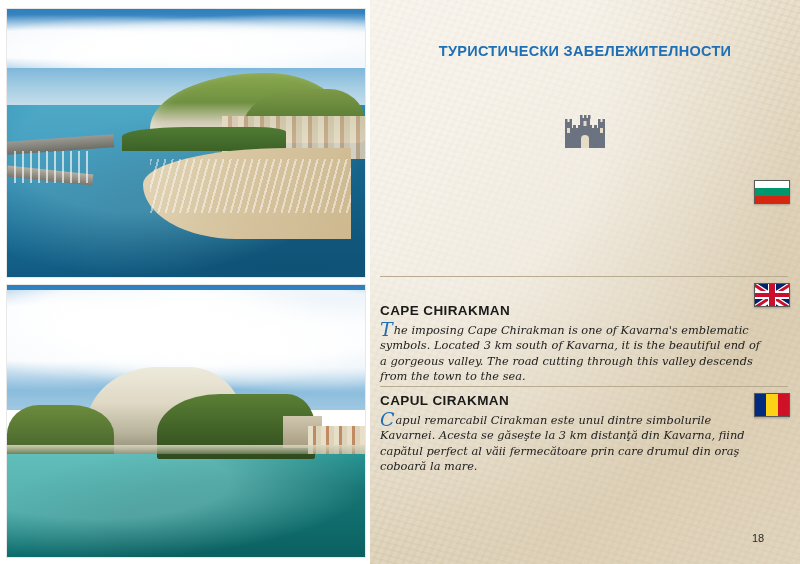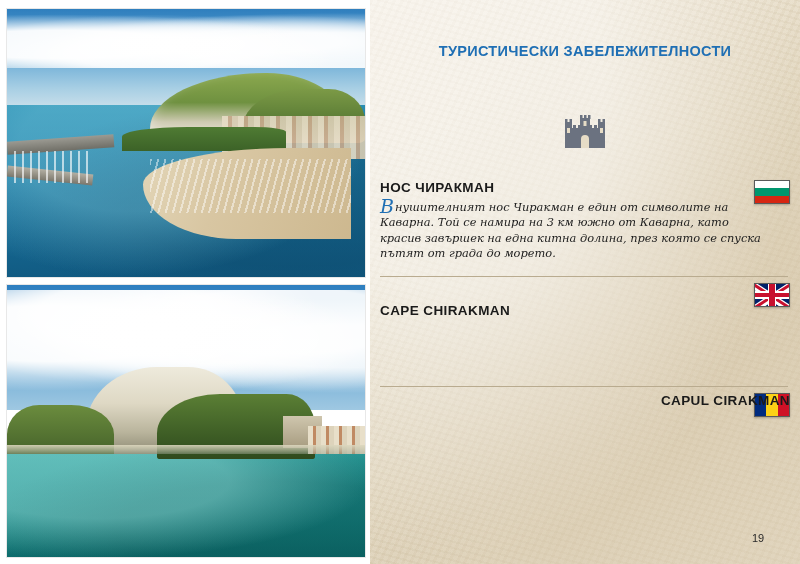--- a/index.html
+++ b/index.html
@@ -239,21 +239,21 @@
     transform: translateX(-50%);
   }
 
   .section {
     position: absolute;
     left: 10px;
     width: 410px;
   }
   .sec-1 { top: 180px; }
   .sec-2 { top: 283px; margin-top: 20px; }
-  .sec-3 { top: 393px; text-align: right; }
+  .sec-3 { top: 393px; }
 
   .divider {
     position: absolute;
     left: 10px;
     width: 408px;
     height: 1px;
     background: #b9ab8f;
   }
   .div-1 { top: 276px; }
   .div-2 { top: 386px; }
@@ -407,48 +407,46 @@
           <rect x="20.5" y="9" width="3" height="5"></rect>
         </g>
       </svg>
     </div>
 
     <div class="flag flag-bg-1">
       <div class="bg-stripe bg-w"></div>
       <div class="bg-stripe bg-g"></div>
       <div class="bg-stripe bg-r"></div>
     </div>
-    <div class="section sec-1">
-      <div class="sec-title">НОС ЧИРАКМАН</div>
-      <p class="sec-body"><span class="dropcap">В</span><span>нушителният нос Чиракман е един от символите на Каварна. Той се намира на 3 км южно от Каварна, като красив завършек на една китна долина, през която се спуска пътят от града до морето.</span></p>
-    </div>
 
     <div class="divider div-1"></div>
 
     <div class="flag flag-uk">
       <div class="uk-base"></div>
       <div class="uk-diag"></div>
       <div class="uk-diag2"></div>
       <div class="uk-diag-r"></div>
       <div class="uk-diag-r2"></div>
       <div class="uk-cross-v"></div>
       <div class="uk-cross-h"></div>
       <div class="uk-cross-v2"></div>
       <div class="uk-cross-h2"></div>
     </div>
     <div class="section sec-2">
       <div class="sec-title">CAPE CHIRAKMAN</div>
+      <p class="sec-body"><span class="dropcap">T</span><span>he imposing Cape Chirakman is one of Kavarna's emblematic symbols. Located 3 km south of Kavarna, it is the beautiful end of a gorgeous valley. The road cutting through this valley descends from the town to the sea.</span></p>
     </div>
 
     <div class="divider div-2"></div>
 
     <div class="flag flag-ro">
       <div class="ro-stripe ro-b"></div>
       <div class="ro-stripe ro-y"></div>
       <div class="ro-stripe ro-r"></div>
     </div>
     <div class="section sec-3">
       <div class="sec-title">CAPUL CIRAKMAN</div>
-    </div>
-
-    <div class="page-number">19</div>
+      <p class="sec-body"><span class="dropcap">C</span><span>apul remarcabil Cirakman este unul dintre simbolurile Kavarnei. Acesta se găseşte la 3 km distanţă din Kavarna, fiind capătul perfect al văii fermecătoare prin care drumul din oraş coboară la mare.</span></p>
+    </div>
+
+    <div class="page-number">18</div>
   </div>
 </div>
 
 </body></html>

